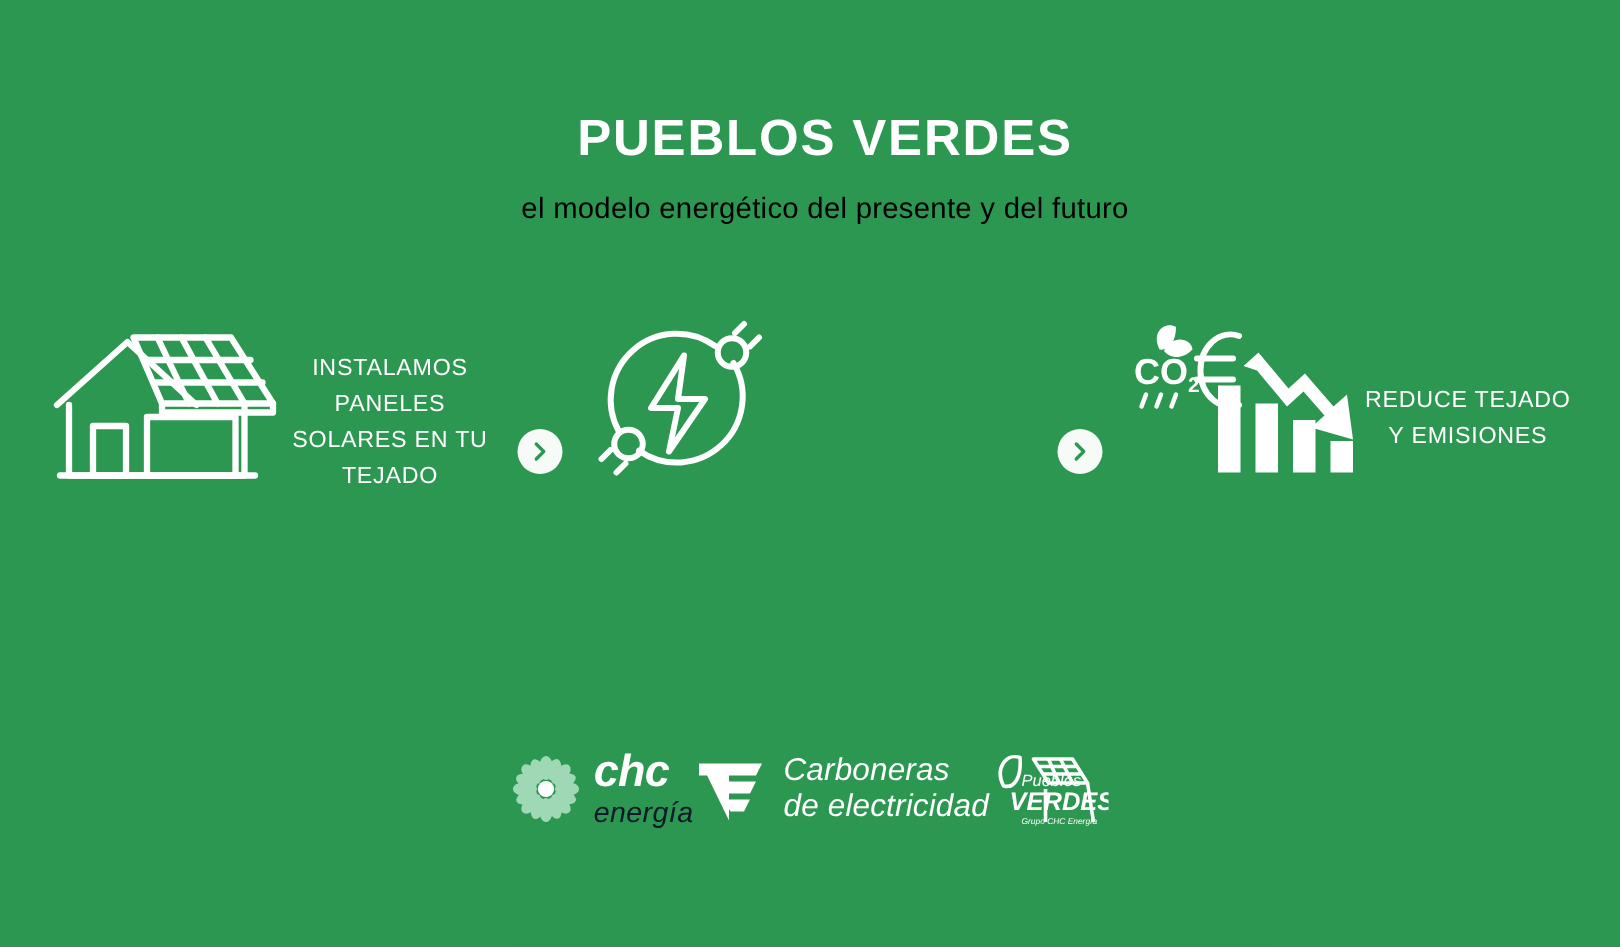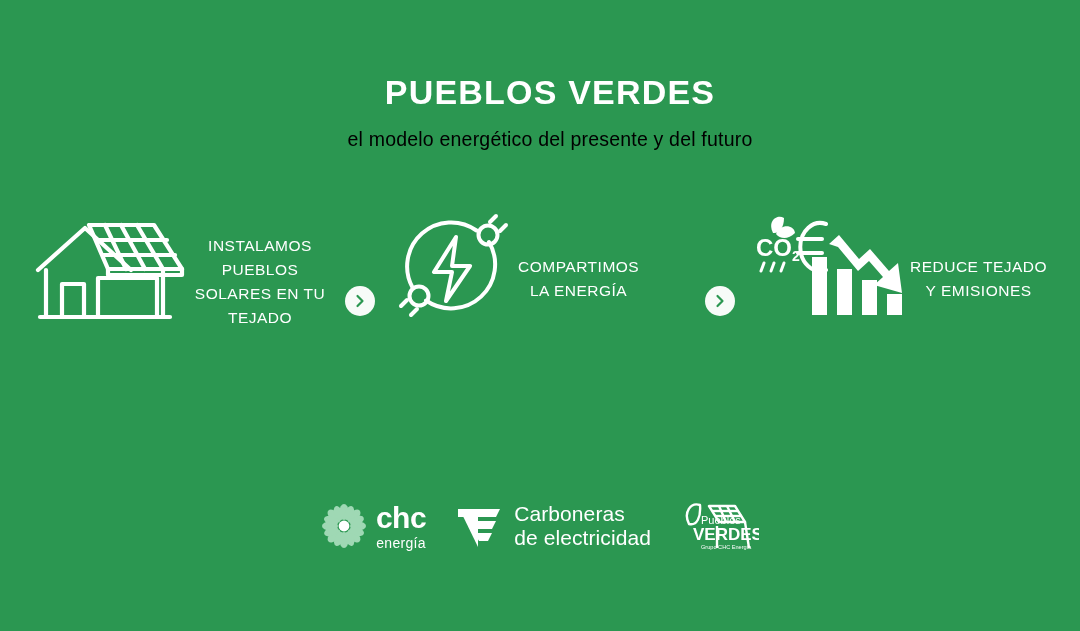--- a/index.html
+++ b/index.html
@@ -93,42 +93,42 @@
 
   
   .logos {
     position: absolute;
     left: 0;
     right: 0;
     top: 498px;
     display: flex;
     align-items: center;
     justify-content: center;
-    gap: 28px;
+    font-style: italic;
   }
   .logo {
     display: flex;
     align-items: center;
   }
   .logo-chc-text {
     margin-left: 9px;
     display: flex;
     flex-direction: column;
     line-height: 1;
   }
   .logo-chc-main {
     font-size: 30px;
     font-weight: bold;
     letter-spacing: -0.5px;
   }
   .logo-chc-sub {
-    font-size: 14px;
+    font-size: 19px;
     letter-spacing: 0.3px;
     margin-top: 3px;
-    color: #ffffff;
+    color: #0f172a;
     text-align: center;
   }
   .logo-carb-text {
     margin-left: 10px;
     display: flex;
     flex-direction: column;
     line-height: 1.12;
   }
   .logo-carb-l1, .logo-carb-l2 {
     font-size: 21px;
@@ -167,21 +167,21 @@
 
             <path d="M75 13 L96 57"></path>
             <path d="M91 13 L115 57"></path>
             <path d="M107 13 L133 57"></path>
 
             <path d="M68 28 L137 28"></path>
             <path d="M73 43 L145 43"></path>
           </g>
         </svg>
       </div>
-      <div class="step-label">INSTALAMOS PUEBLOS
+      <div class="step-label">INSTALAMOS PANELES
 SOLARES EN TU TEJADO</div>
     </div>
 
     <div class="connector">
       <div class="chev-circle">
         <svg width="14" height="14" viewBox="0 0 14 14">
           <path d="M4.5 2 L9.5 7 L4.5 12" fill="none" stroke="#2b9751" stroke-width="2.2" stroke-linecap="round" stroke-linejoin="round"></path>
         </svg>
       </div>
     </div>
@@ -199,22 +199,20 @@
             <circle cx="98" cy="26" r="9.5"></circle>
             <path d="M100 13 L106 7"></path>
             <path d="M110 22 L116 16"></path>
 
             <circle cx="29" cy="87" r="9.5"></circle>
             <path d="M27 100 L21 106"></path>
             <path d="M17 91 L11 97"></path>
           </g>
         </svg>
       </div>
-      <div class="step-label">COMPARTIMOS
-LA ENERGÍA</div>
     </div>
 
     <div class="connector">
       <div class="chev-circle">
         <svg width="14" height="14" viewBox="0 0 14 14">
           <path d="M4.5 2 L9.5 7 L4.5 12" fill="none" stroke="#2b9751" stroke-width="2.2" stroke-linecap="round" stroke-linejoin="round"></path>
         </svg>
       </div>
     </div>
 

